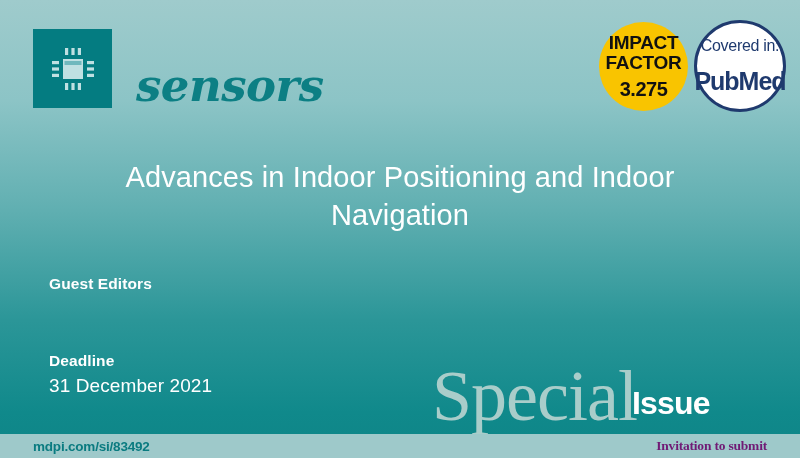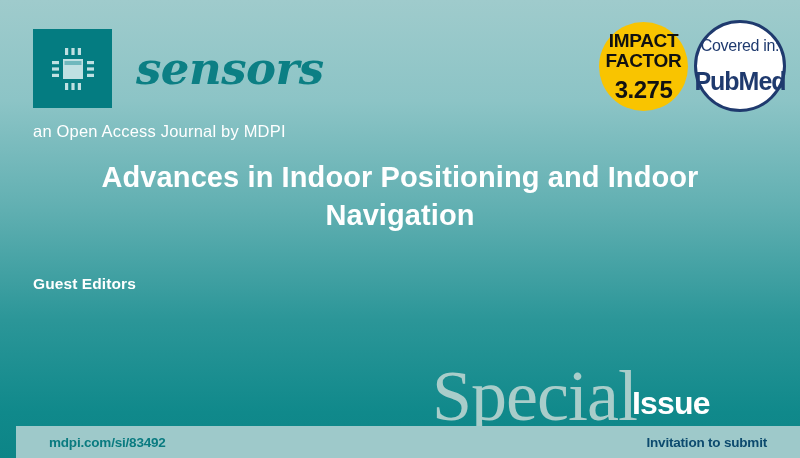--- a/index.html
+++ b/index.html
@@ -23,21 +23,21 @@
                 #10898b 90%,
                 #0d8587 100%);
   }
 
   
   .logo-block {
     position: absolute;
     left: 33px;
     top: 29px;
     display: flex;
-    align-items: center;
+    align-items: flex-end;
   }
   .logo-mark {
     width: 79px;
     height: 79px;
     background: #047c81;
     display: flex;
     align-items: center;
     justify-content: center;
     flex: none;
   }
@@ -72,21 +72,21 @@
     background: #f9c400;
     display: flex;
     flex-direction: column;
     align-items: center;
     justify-content: center;
     color: #111111;
     font-weight: 700;
     line-height: 1.05;
   }
   .badge-if .l1, .badge-if .l2 { font-size: 19px; letter-spacing: -0.3px; }
-  .badge-if .l3 { font-size: 24px; margin-top: 6px; letter-spacing: -0.5px; }
+  .badge-if .l3 { font-size: 20px; margin-top: 6px; letter-spacing: -0.5px; }
 
   .badge-pubmed {
     position: absolute;
     left: 694px;
     top: 20px;
     width: 92px;
     height: 92px;
     border-radius: 50%;
     background: #ffffff;
     border: 3px solid #1f3a6e;
@@ -102,28 +102,28 @@
 
   
   .si-title {
     position: absolute;
     left: 0;
     right: 0;
     top: 158px;
     text-align: center;
     color: #ffffff;
     font-size: 29px;
-    font-weight: 700;
+    font-weight: 400;
     line-height: 1.32;
     padding: 0 60px;
     letter-spacing: 0.1px;
   }
 
   
-  .meta-block { position: absolute; left: 33px; }
+  .meta-block { position: absolute; left: 49px; }
   .meta-label {
     font-size: 15.5px;
     font-weight: 700;
     color: #ffffff;
     letter-spacing: 0.1px;
   }
   .meta-value {
     font-size: 19px;
     font-weight: 400;
     color: #ffffff;
@@ -159,40 +159,40 @@
     letter-spacing: -0.8px;
     white-space: nowrap;
   }
 
   
   .footer {
     position: absolute;
     left: 0;
     right: 0;
     bottom: 0;
-    height: 32px;
+    height: 24px;
     background: #9ec9ca;
     display: flex;
     align-items: center;
     justify-content: space-between;
     padding: 0 33px;
-    margin-left: 16px;
   }
   .footer-link {
     font-size: 13.5px;
     font-weight: 700;
     color: #0a7b80;
     text-decoration: none;
     letter-spacing: -0.2px;
   }
   .footer-cta {
     font-size: 13.5px;
     font-weight: 700;
-    color: #0c4a6e;
+    color: #701a75;
     letter-spacing: -0.2px;
+    font-family: Liberation Serif, serif;
   }
 </style>
 </head>
 <body>
 
 <div class="banner">
 
   <div class="logo-block">
     <div class="logo-mark">
       <svg width="54" height="54" viewBox="0 0 54 54" aria-hidden="true">
@@ -210,39 +210,42 @@
           <rect x="6" y="31.8" width="7" height="3.2"></rect>
           <rect x="41" y="19" width="7" height="3.2"></rect>
           <rect x="41" y="25.4" width="7" height="3.2"></rect>
           <rect x="41" y="31.8" width="7" height="3.2"></rect>
         </g>
       </svg>
     </div>
     <div class="logo-word">sensors</div>
   </div>
 
-  <div class="tagline">an Open Access Journal by MDPI</div>
 
   <div class="badge-if">
     <span class="l1">IMPACT</span>
     <span class="l2">FACTOR</span>
     <span class="l3">3.275</span>
   </div>
 
   <div class="badge-pubmed">
     <span class="p1">Covered in:</span>
     <span class="p2">PubMed</span>
   </div>
 
   <div class="si-title">Advances in Indoor Positioning and Indoor Navigation</div>
 
   <div class="meta-block editors">
     <div class="meta-label">Guest Editors</div>
   </div>
 
+  <div class="meta-block deadline">
+    <div class="meta-label">Deadline</div>
+    <div class="meta-value">31 December 2021</div>
+  </div>
 
   <div class="watermark">Special</div>
   <div class="issue-word">Issue</div>
 
   <div class="footer">
     <a class="footer-link" href="#">mdpi.com/si/83492</a>
     <span class="footer-cta">Invitation to submit</span>
   </div>
 
 </div>

